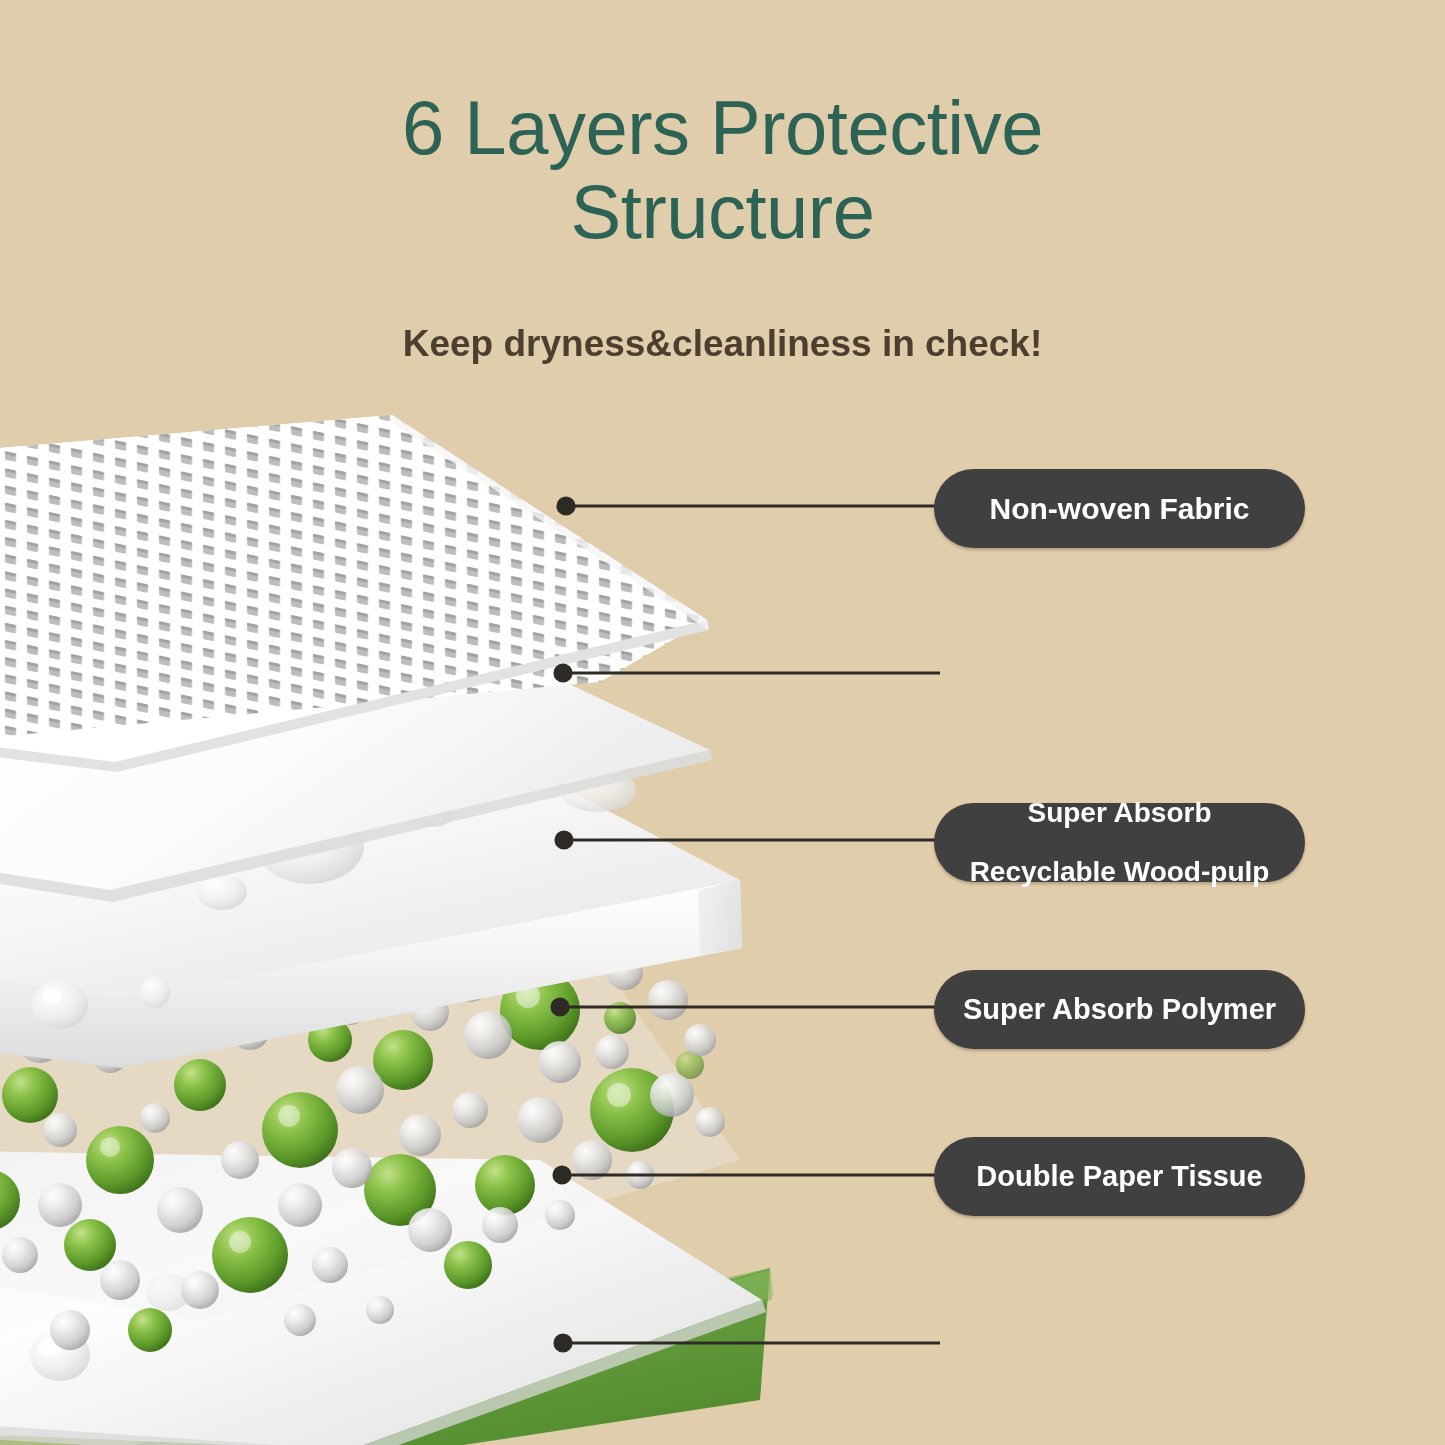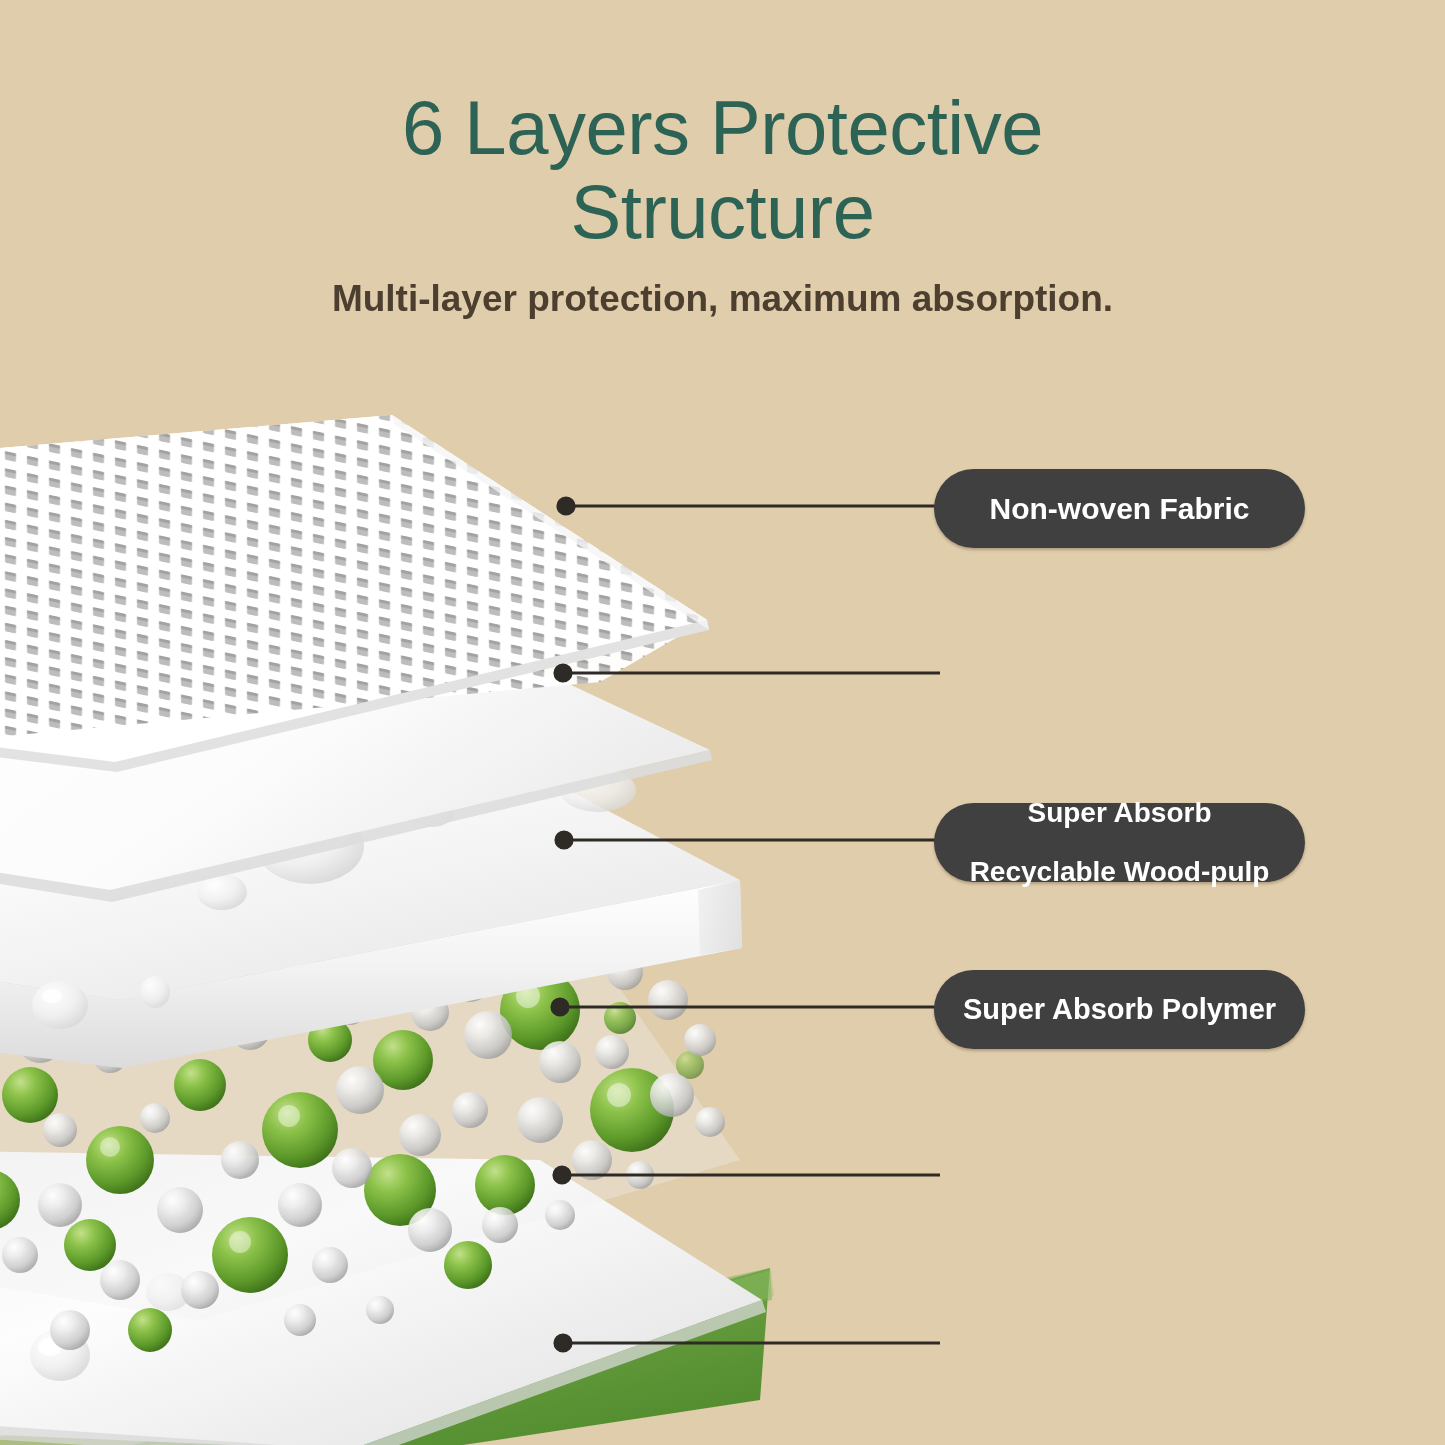--- a/index.html
+++ b/index.html
@@ -276,21 +276,22 @@
         <polygon points="-260,715 115,762 707,620 709,630 117,772 -260,725" fill="#e2e2e2"></polygon>
 
         <polygon points="392,415 707,620 709,630 394,424" fill="#f5f5f5" opacity="0.8"></polygon>
       </g>
     </svg>
   </div>
 
   <div class="header">
     <h1 class="title">6 Layers Protective Structure</h1>
     <p class="subtitle">
-      <span>Multi-layer protection, maximum absorption.</span><br>
+      <br>
+      <span>Keep dryness&amp;cleanliness in check!</span>
     </p>
   </div>
 
   <div class="leaders">
     <svg viewBox="0 0 1445 1445" xmlns="http://www.w3.org/2000/svg" aria-hidden="true">
       <g stroke="#2e2a25" stroke-width="3.2" fill="#2e2a25">
         <line x1="566" y1="506" x2="940" y2="506"></line>
         <circle cx="566" cy="506" r="8"></circle>
 
         <line x1="563" y1="673" x2="940" y2="673"></line>
@@ -322,17 +323,20 @@
       <span>Super Absorb Polymer</span>
     </div>
 
     <div class="pill p3">
       <span>
         <span>Super Absorb</span><br>
         <span>Recyclable Wood-pulp</span>
       </span>
     </div>
 
+    <div class="pill p5">
+      <span>Double Paper Tissue</span>
+    </div>
 
 
   </div>
 
 </div>
 
 </body></html>

